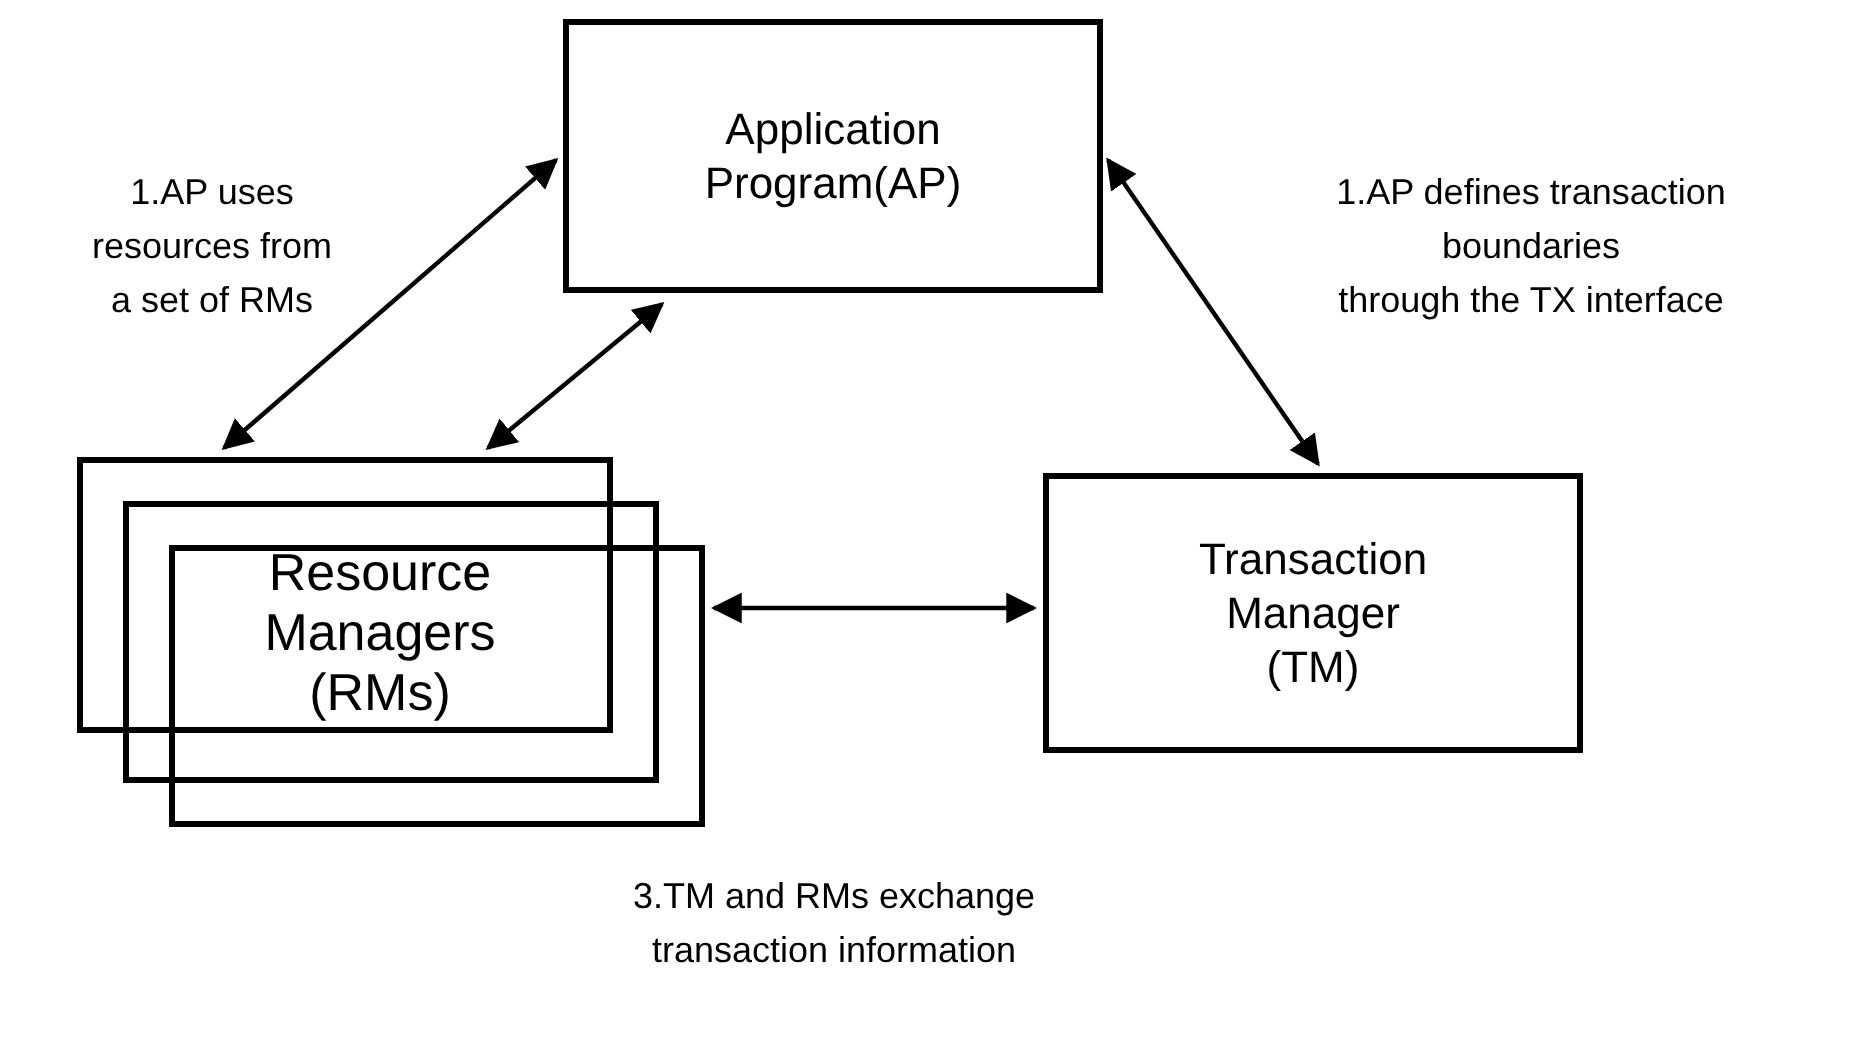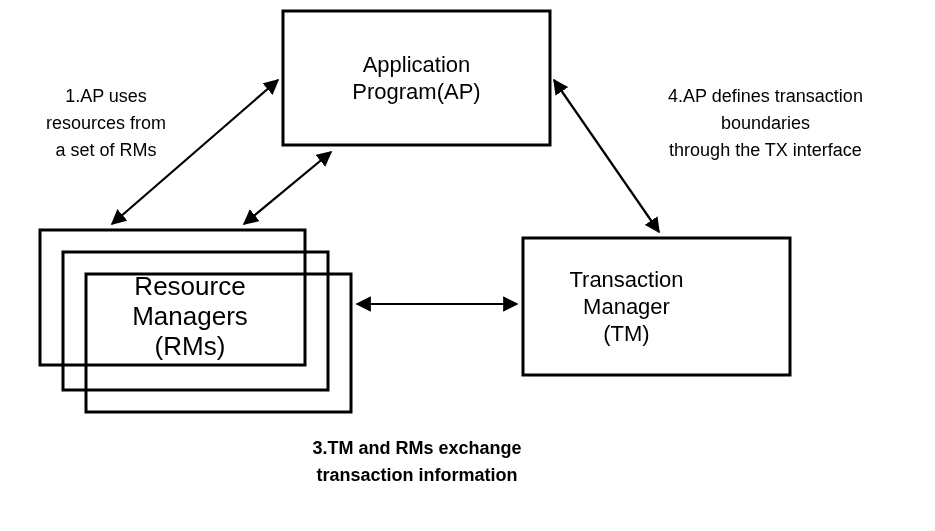--- a/index.html
+++ b/index.html
@@ -37,23 +37,23 @@
     align-items: center;
     justify-content: center;
     text-align: center;
     font-size: 22px;
     line-height: 27px;
     white-space: pre-line;
     color: #000000;
   }
   #note-ap-rm   { left: 0px;   top: 83px;  width: 212px; }
   #note-ap-tm   { left: 598px; top: 83px;  width: 335px; }
-  #note-tm-rm   { left: 228px; top: 435px; width: 378px; font-weight: bold; }
+  #note-tm-rm   { left: 228px; top: 435px; width: 378px; }
   #label-ap     { left: 283px; top: 11px;  width: 267px; height: 134px; }
-  #label-tm     { left: 493px; top: 238px; width: 267px; height: 137px; }
+  #label-tm     { left: 523px; top: 238px; width: 267px; height: 137px; }
   #label-rm     { left: 78px;  top: 271px; width: 224px; text-align: center;
                   font-size: 26px; line-height: 30px; white-space: pre-line;
                   position: absolute; }
 </style>
 </head>
 <body>
 
 <div class="canvas">
 
   <svg class="layer" width="935" height="531" viewBox="0 0 935 531">
@@ -88,20 +88,20 @@
 (RMs)</div>
 
   <div class="node-label" id="label-tm">Transaction
 Manager
 (TM)</div>
 
   <div class="note" id="note-ap-rm">1.AP uses
 resources from
 a set of RMs</div>
 
-  <div class="note" id="note-ap-tm">4.AP defines transaction
+  <div class="note" id="note-ap-tm">1.AP defines transaction
 boundaries
 through the TX interface</div>
 
   <div class="note" id="note-tm-rm">3.TM and RMs exchange
 transaction information</div>
 
 </div>
 
 </body></html>

